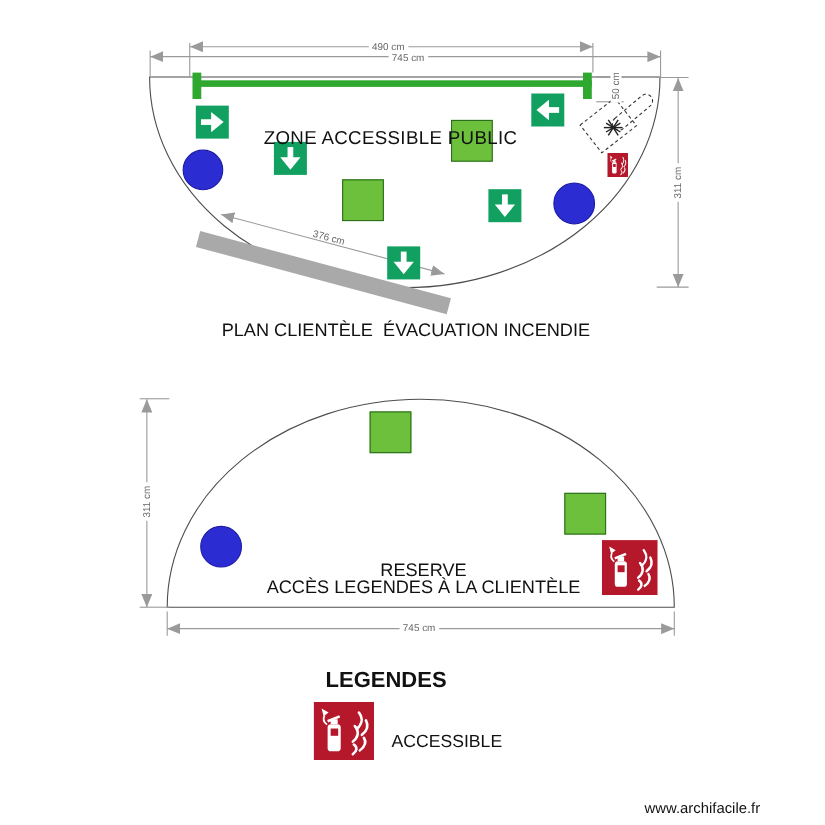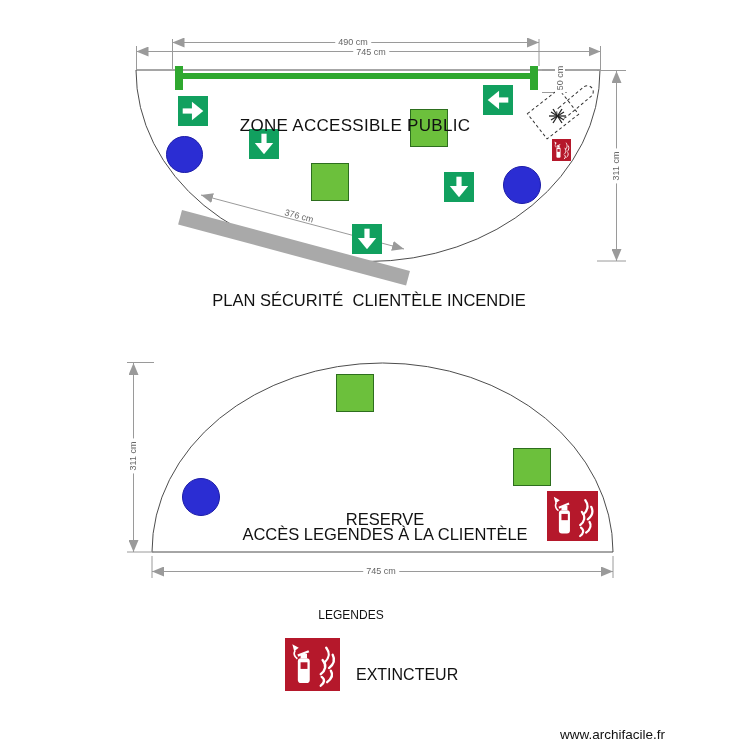--- a/index.html
+++ b/index.html
@@ -13,21 +13,21 @@
   .rot180{transform:rotate(180deg);}
   .square{width:38px;height:38px;background:#6cc03c;border:1px solid #2d6e1e;box-sizing:border-box;}
   .circle{border-radius:50%;background:#2b2dd3;border:1px solid #1b1ba8;box-sizing:border-box;}
   .ext{overflow:hidden;}
   .ext svg{display:block;width:100%;height:100%;}
   .label{position:absolute;z-index:3;white-space:nowrap;}
   .ctr{transform:translateX(-50%);}
   .zone{font-size:17px;letter-spacing:.3px;margin-top:29px;}
   .caption{font-size:16.5px;white-space:pre;}
   .reserve{font-size:16.5px;text-align:center;line-height:15px;}
-  .legend-head{font-size:12px;font-weight:normal;}
+  .legend-head{font-size:20px;font-weight:bold;}
   .legend-item{font-size:16px;}
   .watermark{font-size:13.5px;}
   .dimlab{position:absolute;z-index:3;font-size:9px;color:#666;background:#fff;
           padding:0 3px;white-space:nowrap;transform:translate(-50%,-50%);}
   .dimlab.r90{transform:translate(-50%,-50%) rotate(-90deg);}
   .dimlab.r15{transform:translate(-50%,-50%) rotate(15deg);background:transparent;}
   .defs{position:absolute;width:0;height:0;}
 </style>
 </head>
 <body>
@@ -161,38 +161,38 @@
         <use href="#ext-picto"></use>
       </svg>
   </div>
   <div class="sym ext" style="left:547px;top:491px;width:51px;height:50px;">
     <svg viewBox="0 0 60 60" preserveAspectRatio="none">
         <use href="#ext-picto"></use>
       </svg>
   </div>
 
   <div class="label zone ctr" style="left:355px;top:87px;">ZONE ACCESSIBLE PUBLIC</div>
-  <div class="label caption ctr" style="left:369px;top:291px;">PLAN SÉCURITÉ  CLIENTÈLE INCENDIE</div>
+  <div class="label caption ctr" style="left:369px;top:291px;">PLAN CLIENTÈLE  ÉVACUATION INCENDIE</div>
 
   <div class="label reserve ctr" style="left:385px;top:512px;">
     <div>RESERVE</div>
     <div>ACCÈS LEGENDES À LA CLIENTÈLE</div>
   </div>
 
   <div class="dimlab" style="left:353px;top:42px;">490 cm</div>
   <div class="dimlab" style="left:371px;top:52px;">745 cm</div>
   <div class="dimlab r90" style="left:560px;top:78px;">50 cm</div>
   <div class="dimlab r90" style="left:616px;top:166px;">311 cm</div>
   <div class="dimlab r15" style="left:299px;top:216px;">376 cm</div>
   <div class="dimlab r90" style="left:133px;top:456px;">311 cm</div>
   <div class="dimlab" style="left:381px;top:571px;">745 cm</div>
 
   <div class="label legend-head ctr" style="left:351px;top:608px;">LEGENDES</div>
   <div class="sym ext" style="left:285px;top:638px;width:55px;height:53px;">
     <svg viewBox="0 0 60 60" preserveAspectRatio="none">
         <use href="#ext-picto"></use>
       </svg>
   </div>
-  <div class="label legend-item" style="left:356px;top:666px;">EXTINCTEUR</div>
+  <div class="label legend-item" style="left:356px;top:666px;">ACCESSIBLE</div>
 
-  <div class="label watermark" style="left:560px;top:727px;text-align:center;">www.archifacile.fr</div>
+  <div class="label watermark" style="left:586px;top:727px;text-align:center;">www.archifacile.fr</div>
 
 </div>
 
 </body></html>

